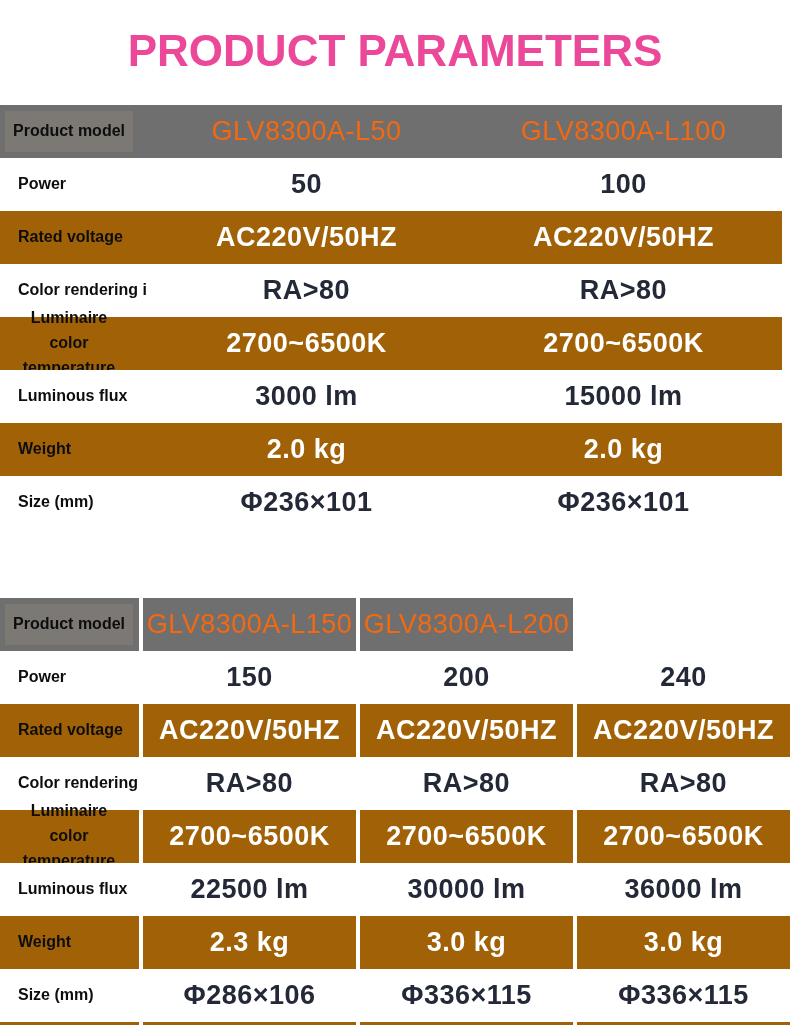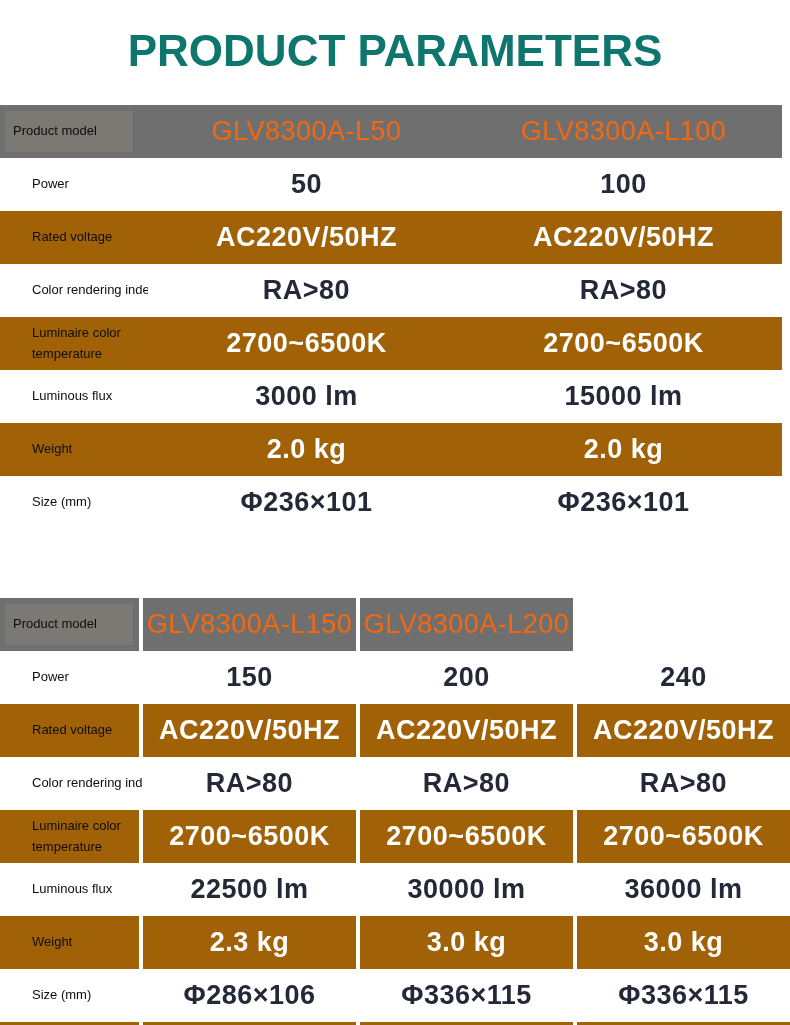--- a/index.html
+++ b/index.html
@@ -16,21 +16,21 @@
   }
   .page-title {
     margin: 0;
     padding-top: 28px;
     height: 77px;
     box-sizing: content-box;
     text-align: center;
     font-size: 44px;
     line-height: 46px;
     font-weight: bold;
-    color: #0f766e;
+    color: #ec4899;
     letter-spacing: 0px;
   }
   .spec-table { width: 790px; }
   .spec-table.t2 { margin-top: 69px; }
 
   .row { display: flex; height: 53px; background: #ffffff; }
   .row.strip { height: 5px; }
   .cell {
     box-sizing: border-box;
     display: flex;
@@ -43,27 +43,27 @@
   .t1 .cell.value  { width: 317px; }
   .t2 .cell.label  { width: 139px; }
   .t2 .cell.value  { width: 213px; margin-left: 4px; }
 
   
   .row.white .cell { background: #ffffff; }
   .row.gray  .cell { background: #a16207; }
   .row.header .cell { background: #6f6f6f; }
 
   
-  .cell.label { justify-content: flex-start; padding-left: 32px; }
+  .cell.label { justify-content: flex-start; padding-left: 18px; }
   .label-text {
-    font-size: 13px;
-    font-weight: normal;
+    font-size: 16px;
+    font-weight: bold;
     color: #0d0d0d;
     white-space: nowrap;
-    text-align: left;
+    text-align: center;
     line-height: 1.55;
   }
   .label-text.wrap { white-space: normal; width: 102px; }
 
   
   .row.header .cell.label { padding-left: 5px; }
   .label-box {
     background: #7c7974;
     width: 128px;
     height: 41px;

